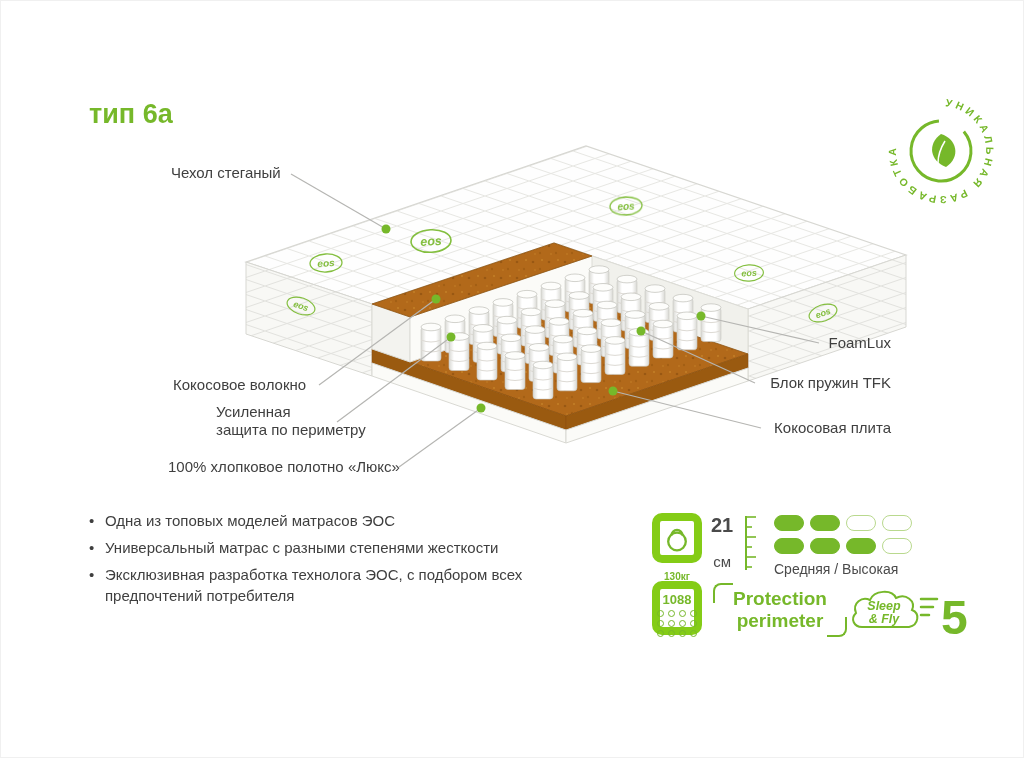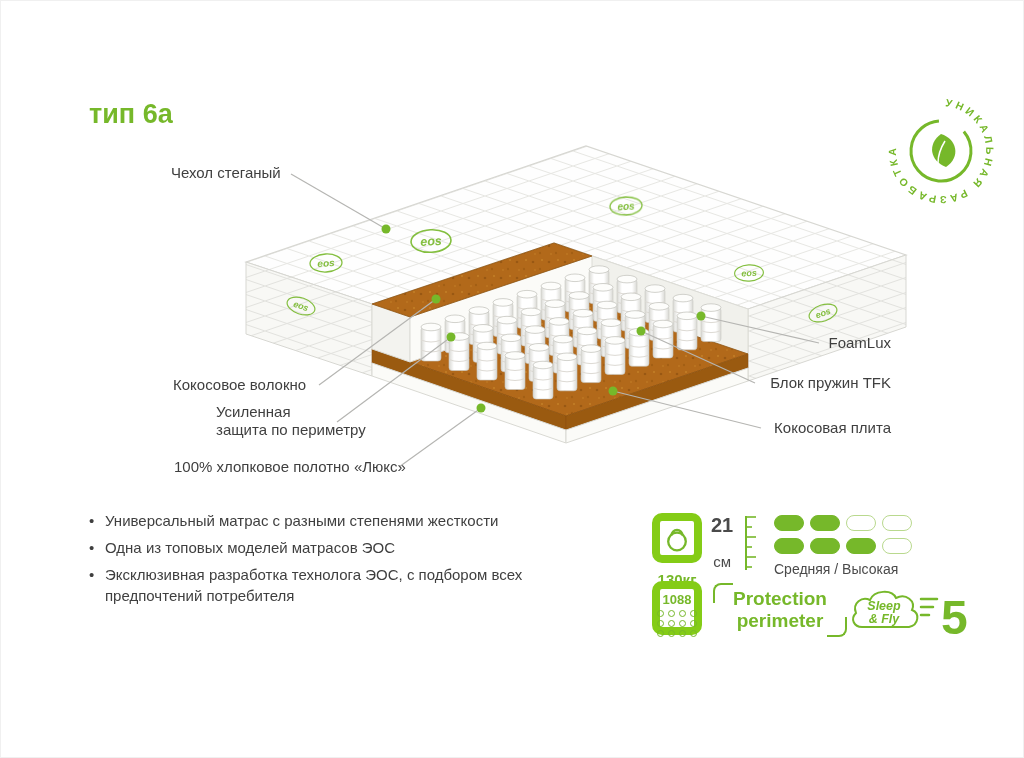--- a/index.html
+++ b/index.html
@@ -7,36 +7,36 @@
   .canvas{position:relative;width:1024px;height:758px;background:#fff;border:1px solid #f0f0f0;box-sizing:border-box;}
   #art{position:absolute;left:0;top:0;}
   svg text{font-family:"Liberation Sans", sans-serif;}
 
   .title{position:absolute;left:88px;top:98px;font-size:27px;font-weight:bold;color:#76b82a;}
 
   .callout{position:absolute;font-size:15px;color:#3f3f3f;line-height:18px;}
   .c-cover{left:170px;top:163px;}
   .c-fiber{left:172px;top:375px;}
   .c-perim{left:168px;top:402px;margin-left:47px;}
-  .c-cotton{left:167px;top:457px;margin-left:6px;}
+  .c-cotton{left:167px;top:457px;}
   .c-right{right:132px;text-align:right;}
   .c-foamlux{top:333px;text-align:center;}
   .c-tfk{top:373px;}
   .c-plate{top:418px;}
 
   .bullets{position:absolute;left:86px;top:509px;width:478px;margin:0;padding:0;list-style:none;}
   .bullets li{position:relative;padding-left:18px;margin-bottom:6px;font-size:15px;line-height:21px;color:#3f3f3f;}
   .bullets li::before{content:"\2022";position:absolute;left:2px;top:0;color:#3f3f3f;}
 
   
   .spec-box{position:absolute;border:8px solid #84cc16;border-radius:10px;box-sizing:border-box;
     display:flex;flex-direction:column;align-items:center;justify-content:center;}
   .weight-box{left:651px;top:512px;width:50px;height:50px;}
   .weight-label{position:absolute;left:639px;top:570px;width:74px;text-align:center;
-    font-size:15px;font-weight:bold;color:#76b82a;}
+    font-size:10px;font-weight:bold;color:#76b82a;}
   .height-widget{position:absolute;left:710px;top:513px;display:flex;gap:8px;}
   .height-text{display:flex;flex-direction:column;align-items:center;}
   .height-value{font-size:20px;font-weight:bold;color:#4a4a4a;}
   .height-unit{font-size:15px;color:#4a4a4a;margin-top:16px;}
   .firmness{position:absolute;left:773px;top:514px;width:138px;}
   .pill-row{display:flex;gap:6px;margin-bottom:7px;}
   .pill{width:30px;height:16px;border-radius:8px;border:1.6px solid #b9d98e;background:#fff;box-sizing:border-box;display:inline-block;}
   .pill.filled{background:#76b82a;border-color:#76b82a;}
   .firmness-label{text-align:left;font-size:14px;color:#4a4a4a;margin-top:6px;white-space:nowrap;}
   .count-box{left:651px;top:580px;width:50px;height:54px;justify-content:flex-start;padding-top:4px;}
@@ -289,22 +289,22 @@
   <div class="callout c-perim">
     <div>Усиленная</div>
     <div>защита по периметру</div>
   </div>
   <div class="callout c-cotton">100% хлопковое полотно «Люкс»</div>
   <div class="callout c-right c-foamlux">FoamLux</div>
   <div class="callout c-right c-tfk">Блок пружин TFK</div>
   <div class="callout c-right c-plate">Кокосовая плита</div>
 
   <ul class="bullets">
+    <li>Одна из топовых моделей матрасов ЭОС</li>
     <li>Универсальный матрас с разными степенями жесткости</li>
-    <li>Одна из топовых моделей матрасов ЭОС</li>
     <li>Эксклюзивная разработка технолога ЭОС, с подбором всех предпочтений потребителя</li>
   </ul>
 
   <div class="spec-box weight-box">
     <svg width="32" height="32" viewBox="0 0 32 32">
       <path d="M10.5 13.5 a5.5 5.5 0 1 1 11 0" fill="none" stroke="#76b82a" stroke-width="2.3"></path>
       <circle cx="16" cy="19.5" r="8.8" fill="none" stroke="#76b82a" stroke-width="2.3"></circle>
     </svg>
   </div>
   <div class="weight-label">130кг</div>

